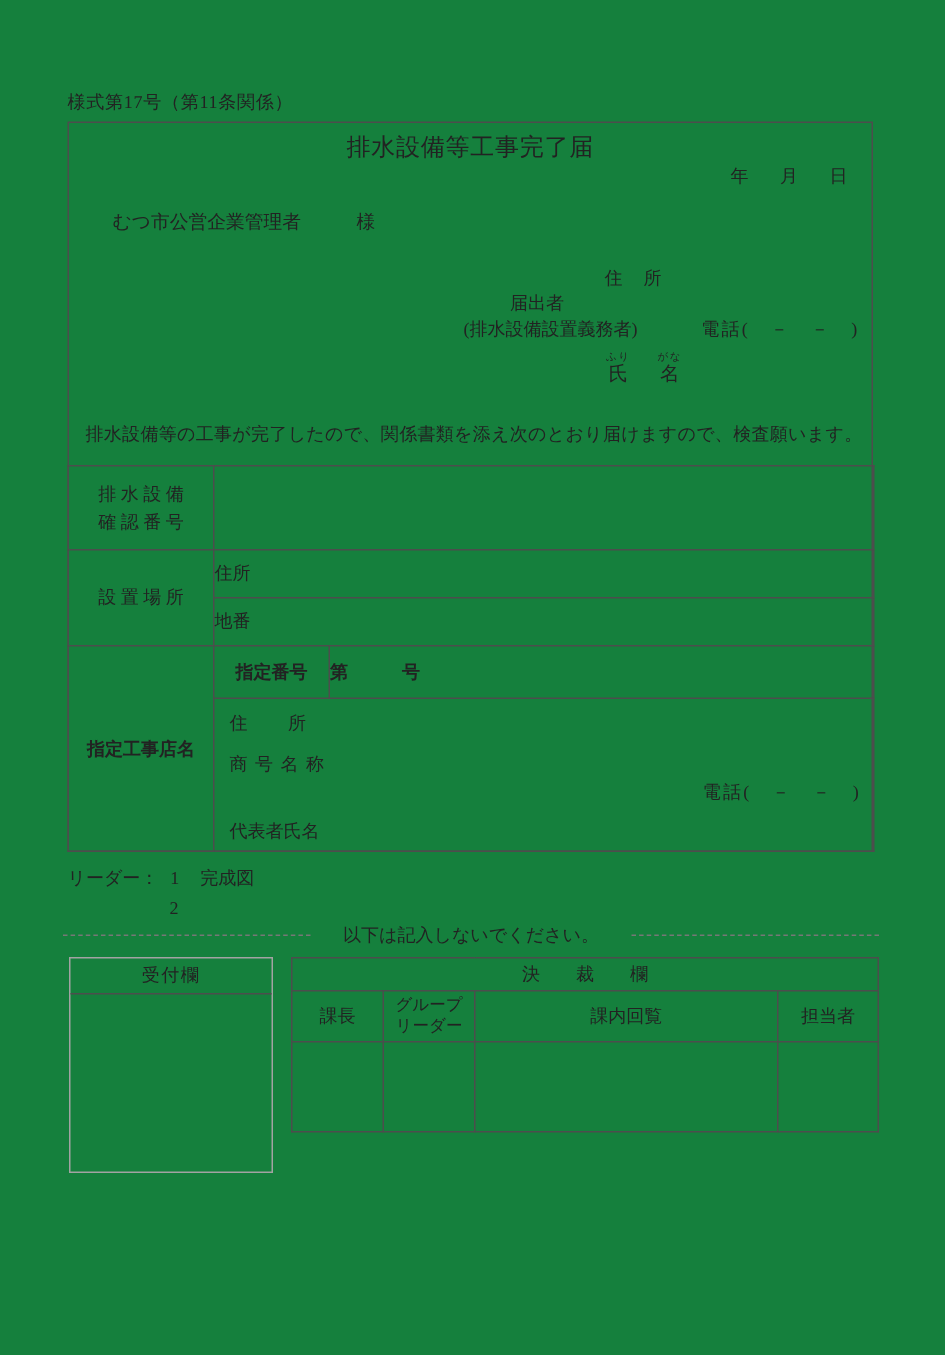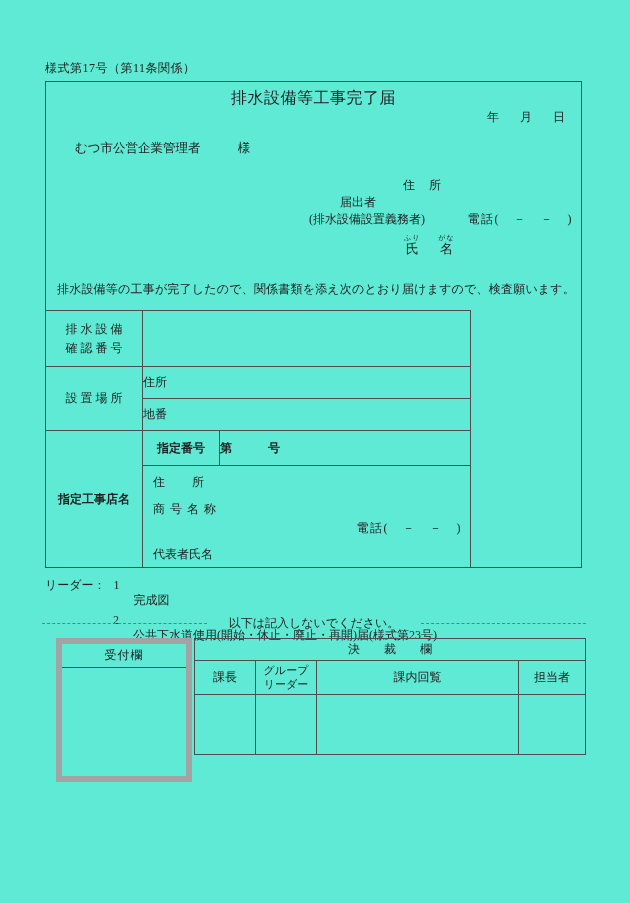--- a/index.html
+++ b/index.html
@@ -5,21 +5,21 @@
   * { box-sizing: border-box; margin: 0; padding: 0; }
   html, body { background: #fcfcfc; }
   body {
     font-family: "Liberation Serif", "DejaVu Serif", serif;
     color: #222222;
   }
   .page {
     position: relative;
     width: 630px;
     height: 903px;
-    background: #5eead4;
+    background: #15803d;
     overflow: hidden;
   }
   .form-number {
     position: absolute; left: 45px; top: 60px;
     font-size: 12px; letter-spacing: .5px;
   }
   .main-box {
     position: absolute; left: 45px; top: 81px;
     width: 537px; height: 487px;
     border: 1px solid #4d4d4d;
@@ -42,21 +42,21 @@
   .applicant-name { position: absolute; top: 152px; left: 358px; font-size: 13px; }
   .applicant-name rt { font-size: 7px; letter-spacing: 1px; text-align: center; }
   .applicant-name ruby + ruby { margin-left: 18px; }
   .declaration {
     position: absolute; top: 199px; left: 11px;
     font-size: 12px; letter-spacing: .2px; white-space: nowrap; font-family: Liberation Serif, serif;
   }
   table { border-collapse: collapse; table-layout: fixed; }
   .main-table {
     position: absolute; left: -1px; bottom: -1px;
-    width: 426px; font-size: 12px; margin-top: 37px;
+    width: 538px; font-size: 12px; margin-top: 37px;
   }
   .main-table td { border: 1px solid #4d4d4d; vertical-align: middle; padding: 0; }
   .lbl { text-align: center; }
   .pre { white-space: pre-line; line-height: 1.55; }
   .sub { padding-left: 10px; }
   .ctr { text-align: center; }
   tr.r1 td  { height: 56px; }
   tr.r2a td { height: 32px; }
   tr.r2b td { height: 32px; }
   tr.r3a td { height: 35px; font-weight: bold; }
@@ -64,29 +64,29 @@
   .contractor-cell { position: relative; }
   .cc-line { position: absolute; left: 10px; white-space: pre; }
   .cc-l1 { top: 8px; letter-spacing: 1px; }
   .cc-l2 { top: 35px; letter-spacing: 1px; }
   .cc-l3 { top: 54px; left: auto; right: 8px; letter-spacing: 1.5px; }
   .cc-l4 { top: 80px; }
   .attachments { position: absolute; left: 45px; top: 575px; font-size: 12px; }
   .att-row { display: flex; line-height: 20px; }
   .att-row.indent { padding-left: 60px; }
   .att-num { margin-left: 8px; }
-  .att-text { margin-left: 14px; margin-top: 15px; }
+  .att-text { margin-left: 14px; }
   .separator {
     position: absolute; left: 42px; right: 44px; top: 615px;
     display: flex; align-items: center; gap: 22px; font-size: 12px;
   }
   .dash { flex: 1; border-top: 1px dashed #777; height: 0; }
   .reception-box {
-    position: absolute; left: 56px; top: 638px;
-    width: 136px; height: 144px; border: 6px solid #a3a3a3;
+    position: absolute; left: 46px; top: 638px;
+    width: 136px; height: 144px; border: 1px solid #a3a3a3;
   }
   .reception-header {
     height: 24px; border-bottom: 1px solid #4d4d4d;
     display: flex; align-items: center; justify-content: center;
     font-size: 12px; letter-spacing: 1px;
   }
   .reception-body { height: 118px; }
   .approval-table {
     position: absolute; left: 194px; top: 638px;
     width: 391px; font-size: 12px; padding-left: 20px;
@@ -170,21 +170,20 @@
   </div>
 
   <div class="attachments">
     <div class="att-row">
       <span>リーダー：</span>
       <span class="att-num">1</span>
       <span class="att-text">完成図</span>
     </div>
     <div class="att-row indent">
       <span class="att-num">2</span>
-      <span class="att-text">公共下水道使用(開始・休止・廃止・再開)届(様式第23号)</span>
     </div>
   </div>
 
   <div class="separator">
     <span class="dash"></span>
     <span>以下は記入しないでください。</span>
     <span class="dash"></span>
   </div>
 
   <div class="reception-box">

